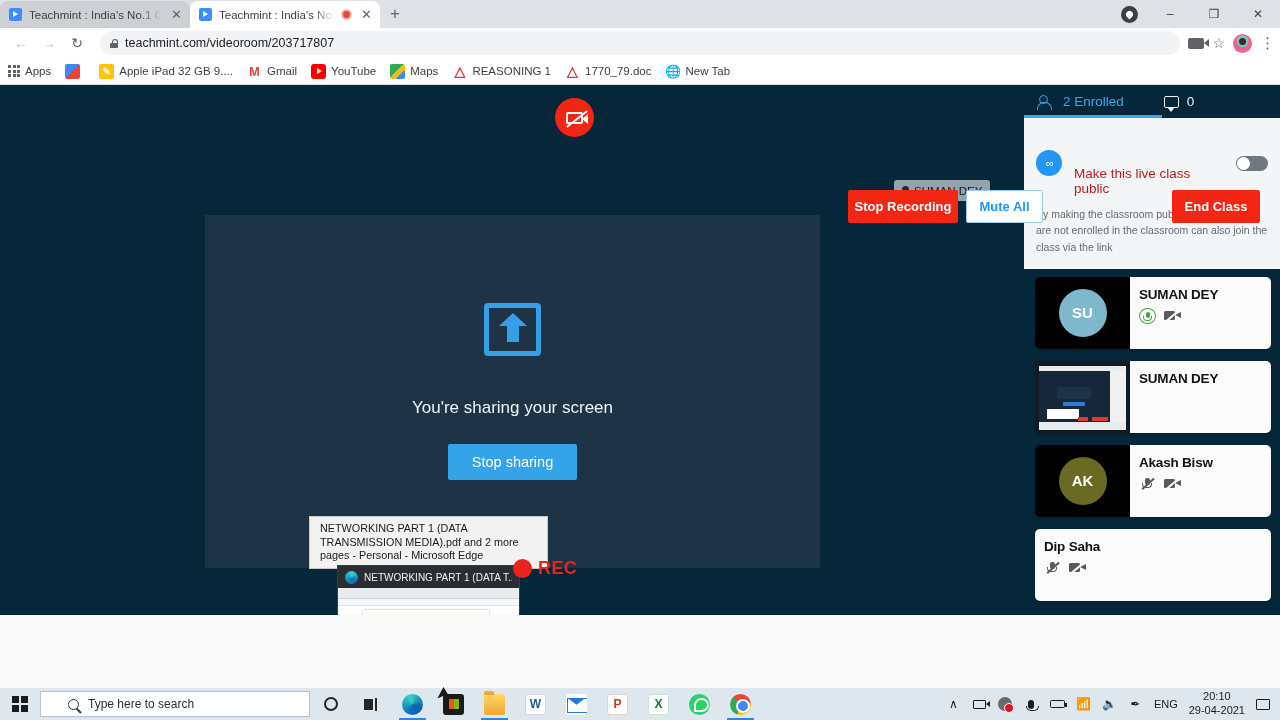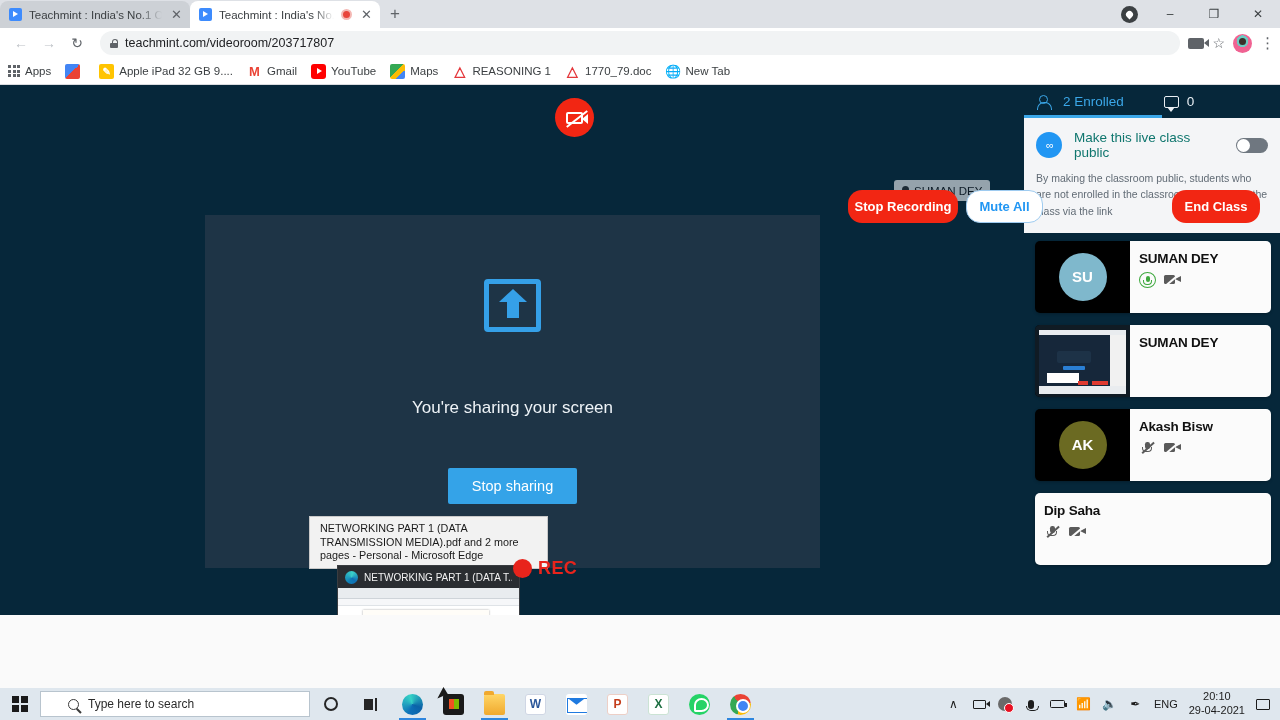--- a/index.html
+++ b/index.html
@@ -113,21 +113,20 @@
     font-size: 11.5px; color: #0d1b26;
   }
   .mic-glyph { width: 7px; height: 10px; background: #1d2b36; border-radius: 3.5px; position: relative; flex:0 0 7px;}
   .mic-glyph::after { content:""; position:absolute; left:-2.5px; top:6.5px; width:12px; height:6px;
                       border:1.4px solid #1d2b36; border-top:none; border-radius: 0 0 7px 7px; }
 
   .share-card {
     position: absolute; left: 205px; top: 130px; width: 615px; height: 353px;
     background: #1e3446; display: flex; flex-direction: column; align-items: center;
     justify-content: center;
-    gap: 24px;
   }
   .share-icon {
     width: 57px; height: 53px; border: 5px solid #35a0e8; border-radius: 4px;
     display: flex; align-items: center; justify-content: center; margin-bottom: 42px;
   }
   .share-arrow { width: 12px; height: 17px; background: #35a0e8; position: relative; margin-top: 7px; }
   .share-arrow::before { content:""; position:absolute; left:-8px; top:-12px;
       border-left:14px solid transparent; border-right:14px solid transparent; border-bottom:13px solid #35a0e8; }
   .share-title { font-size: 17px; color: #eef3f7; margin-bottom: 26px; }
   .stop-sharing-btn {
@@ -174,21 +173,21 @@
   }
   .cam-off-btn {
     position: absolute; left: 555px; top: 13px; width: 39px; height: 39px; border-radius: 50%;
     background: #f22613; display: flex; align-items: center; justify-content: center;
   }
   .cam-off-glyph { width: 17px; height: 12px; border: 2px solid #fff; border-radius: 2px; position: relative; }
   .cam-off-glyph::after { content:""; position:absolute; right:-7px; top:0px; border-top:5px solid transparent;
                            border-bottom:5px solid transparent; border-right:6px solid #fff; }
   .cam-off-glyph::before { content:""; position:absolute; left:-4px; top:4px; width: 26px; height: 2px;
                             background: #fff; transform: rotate(-38deg); }
-  .ctrl-btn { font-family: inherit; font-size: 13px; font-weight: bold; border-radius: 14px;
+  .ctrl-btn { font-family: inherit; font-size: 13px; font-weight: bold; border-radius: 2px;
               cursor: pointer; }
   .btn-stop-rec { position: absolute; left: 848px; top: 105px; width: 110px; height: 33px;
                   background: #f22613; color: #fff; border: none; }
   .btn-mute-all { position: absolute; left: 966px; top: 105px; width: 77px; height: 33px;
                   background: #fff; color: #2196f3; border: 1px solid #9ecbf0; }
   .btn-end-class { position: absolute; left: 1172px; top: 105px; width: 88px; height: 33px;
                    background: #f22613; color: #fff; border: none; }
 
   
   .sidebar { position: absolute; left: 1024px; top: 0; width: 256px; height: 535px;
@@ -206,21 +205,21 @@
                        border:1.6px solid currentColor; border-bottom:none; border-radius:7px 7px 0 0; }
   .chat-ico { width: 15px; height: 12px; border: 1.6px solid currentColor; border-radius: 2px; position: relative; flex:0 0 15px;}
   .chat-ico::after { content:""; position:absolute; left:2px; bottom:-5px; border-left:4px solid transparent;
                      border-right:4px solid transparent; border-top:5px solid currentColor; }
 
   .public-panel { background: #f4f5f7; padding: 12px 12px 14px 12px; }
   .public-row { display: flex; align-items: center; gap: 12px; }
   .link-ico { width: 26px; height: 26px; border-radius: 50%; background: #2196f3; flex: 0 0 26px;
               display:flex; align-items:center; justify-content:center; }
   .link-ico span { color: #fff; font-size: 11px; letter-spacing: -2px; }
-  .public-label { flex: 1 1 auto; font-size: 13.5px; color: #0f766e; }
+  .public-label { flex: 1 1 auto; font-size: 13.5px; color: #b91c1c; margin-top: 36px; }
   .toggle { width: 32px; height: 15px; border-radius: 8px; background: #6f7780; position: relative; flex: 0 0 32px; }
   .toggle::after { content:""; position:absolute; left:1px; top:1px; width:13px; height:13px; border-radius:50%;
                    background:#fff; }
   .public-desc { margin-top: 10px; font-size: 10.5px; line-height: 1.55; color: #616b75; }
 
   .participants { padding: 8px 9px 0 11px; }
   .p-card { display: flex; height: 72px; border-radius: 5px; overflow: hidden; margin-bottom: 12px;
             box-shadow: 0 1px 3px rgba(0,0,0,.25); }
   .p-video { width: 95px; flex: 0 0 95px; background: #000; display: flex; align-items: center;
              justify-content: center; position: relative; overflow: hidden; }

